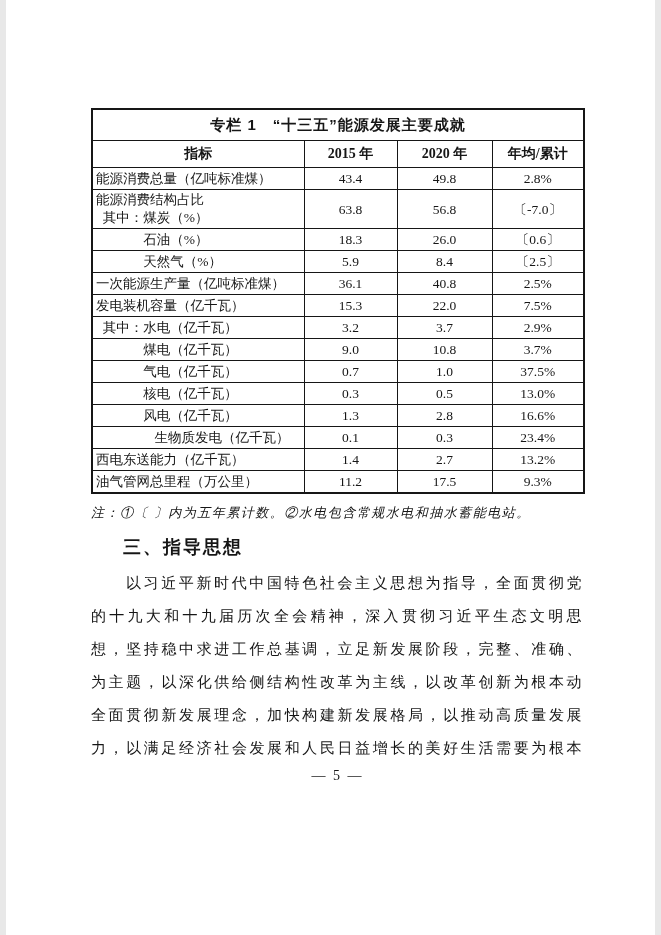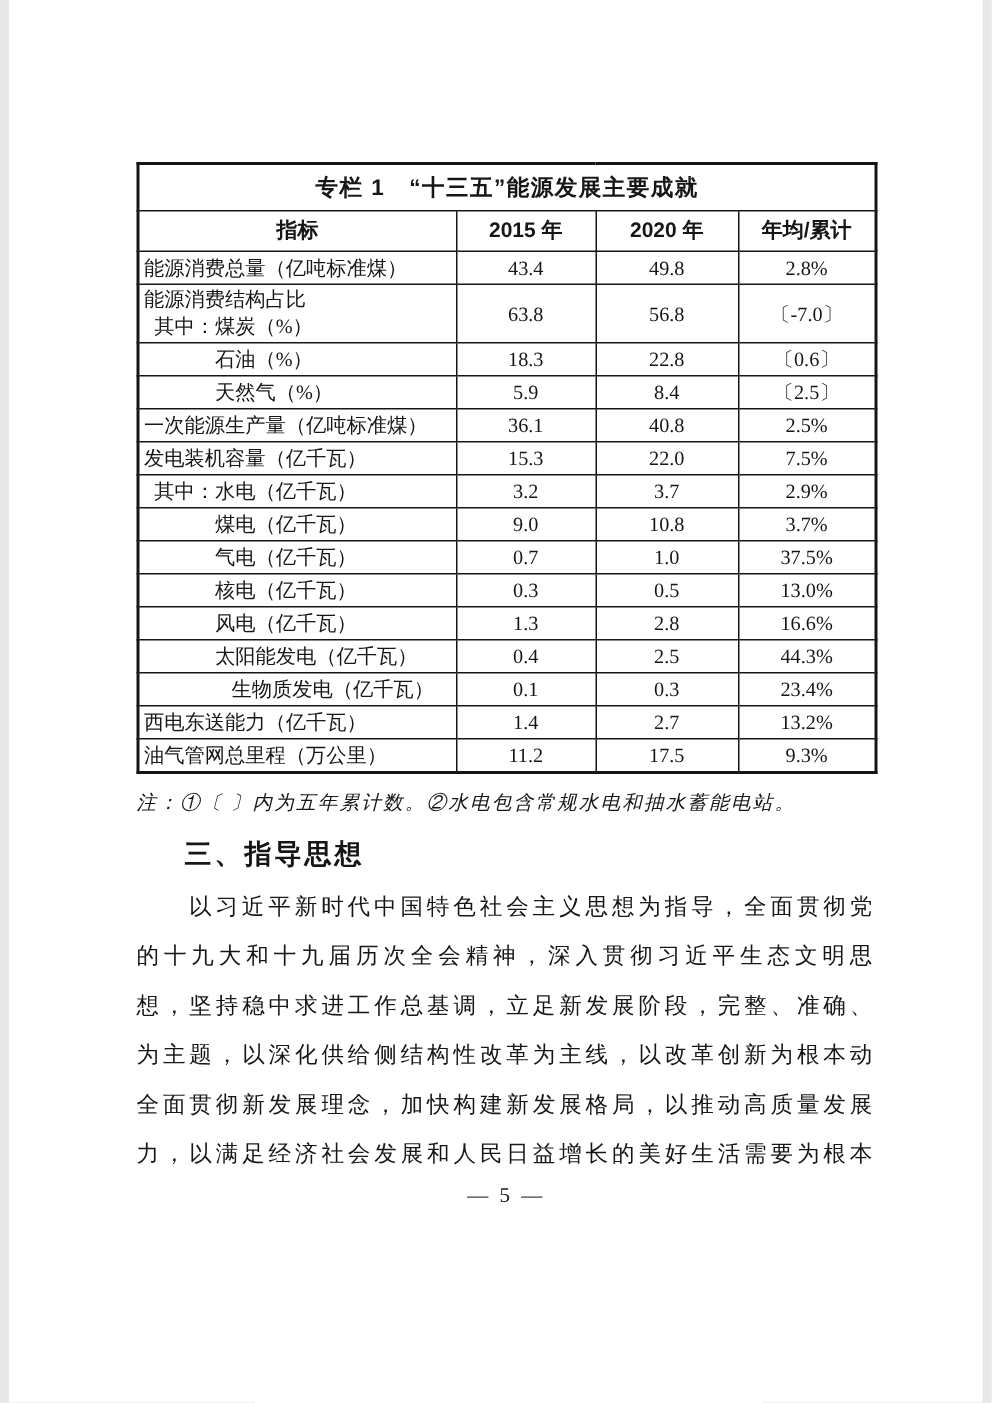--- a/index.html
+++ b/index.html
@@ -17,21 +17,21 @@
     border:2px solid #161616;
   }
   table.box th, table.box td { border:1px solid #161616; overflow:hidden; }
   .title-row th {
     height:28px; font-size:15px; font-weight:bold; text-align:center;
     font-family:"Liberation Sans","DejaVu Sans",sans-serif;
     letter-spacing:1px;
   }
   .header-row th {
     height:24px; font-size:14px; font-weight:bold; text-align:center;
-    font-family:Liberation Sans, sans-serif;
+    font-family:Liberation Serif, serif;
   }
   td.c-label { font-size:13.5px; padding:1px 3px; }
   td.c-label .lbl-line { line-height:18px; white-space:nowrap; }
   td.c-num  { font-size:13.5px; text-align:center; height:19px; line-height:19px; padding:1px 2px; }
 
   
   .note {
     margin-top:9px; font-size:13px; font-style:italic;
     letter-spacing:1.5px; white-space:pre; line-height:19px;
   }
@@ -106,21 +106,21 @@
             </td>
             <td class="c-num">63.8</td>
             <td class="c-num">56.8</td>
             <td class="c-num">〔-7.0〕</td>
           </tr>
           <tr>
             <td class="c-label">
               <div class="lbl-line" style="padding-left: 3.5em;">石油（%）</div>
             </td>
             <td class="c-num">18.3</td>
-            <td class="c-num">22.8</td>
+            <td class="c-num">26.0</td>
             <td class="c-num">〔0.6〕</td>
           </tr>
           <tr>
             <td class="c-label">
               <div class="lbl-line" style="padding-left: 3.5em;">天然气（%）</div>
             </td>
             <td class="c-num">5.9</td>
             <td class="c-num">8.4</td>
             <td class="c-num">〔2.5〕</td>
           </tr>
@@ -172,28 +172,20 @@
             <td class="c-num">0.5</td>
             <td class="c-num">13.0%</td>
           </tr>
           <tr>
             <td class="c-label">
               <div class="lbl-line" style="padding-left: 3.5em;">风电（亿千瓦）</div>
             </td>
             <td class="c-num">1.3</td>
             <td class="c-num">2.8</td>
             <td class="c-num">16.6%</td>
-          </tr>
-          <tr>
-            <td class="c-label">
-              <div class="lbl-line" style="padding-left: 3.5em;">太阳能发电（亿千瓦）</div>
-            </td>
-            <td class="c-num">0.4</td>
-            <td class="c-num">2.5</td>
-            <td class="c-num">44.3%</td>
           </tr>
           <tr>
             <td class="c-label">
               <div class="lbl-line" style="padding-left: 3.5em; text-align: center;">生物质发电（亿千瓦）</div>
             </td>
             <td class="c-num">0.1</td>
             <td class="c-num">0.3</td>
             <td class="c-num">23.4%</td>
           </tr>
           <tr>

